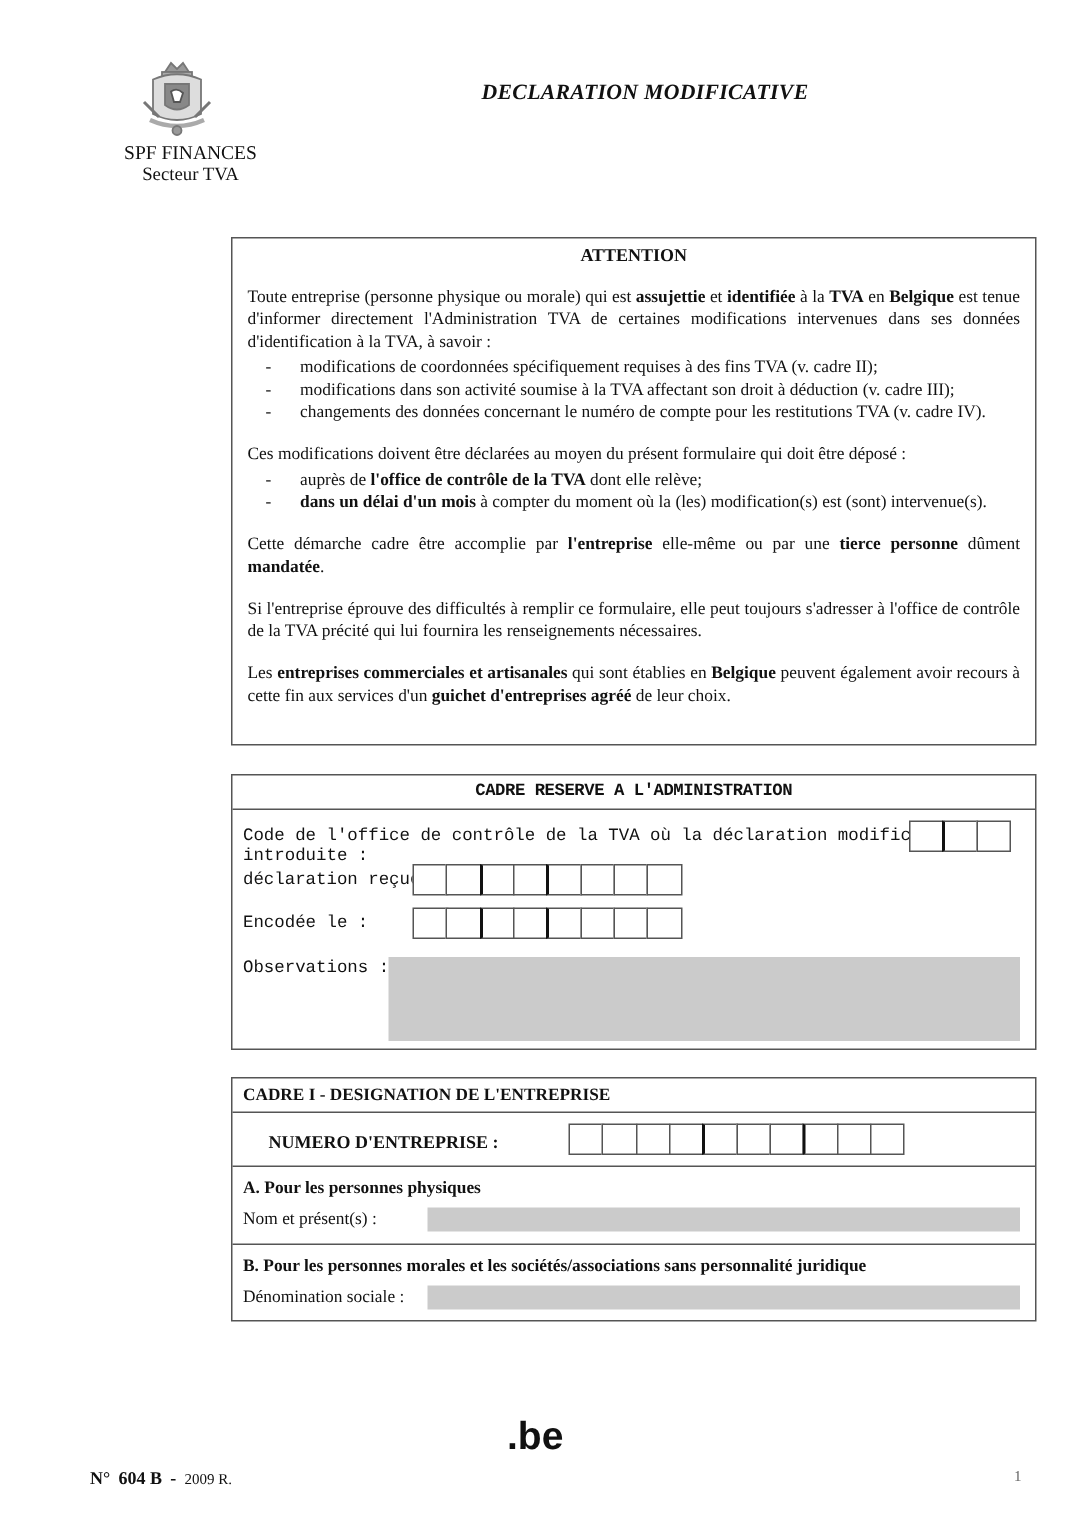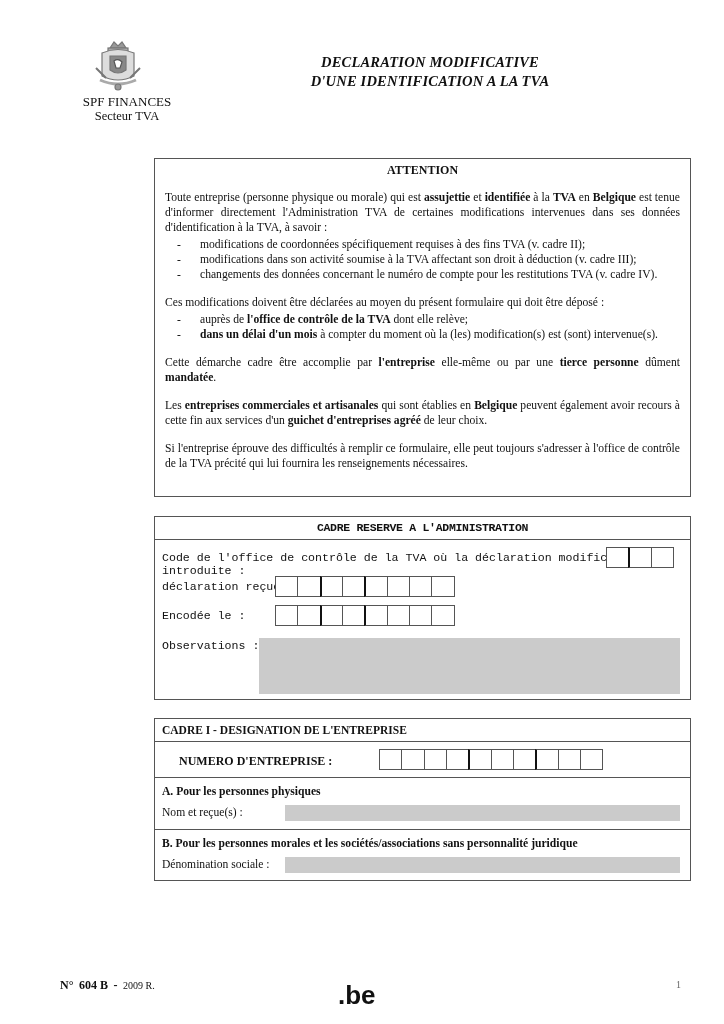--- a/index.html
+++ b/index.html
@@ -31,21 +31,21 @@
   .cell.thick { border-left:2px solid #111; }
   .grey { position:absolute; background:#cbcbcb; }
 
   #cadre1 { left:154px; top:718px; width:537px; height:163px; font-size:11.6px; }
   #cadre1 .hdr { height:22px; border-bottom:1.5px solid #555; font-weight:bold; font-size:11.5px; line-height:22px; padding-left:7px; }
   .divider { position:absolute; left:0; right:0; border-top:1.5px solid #555; }
 
   #footer-num { left:60px; top:978px; font-size:11px; }
   #footer-num .big { font-weight:bold; font-size:12px; }
   #footer-num .small { font-size:10px; }
-  #be { left:338px; top:980px; font-family:"Liberation Sans","DejaVu Sans",sans-serif; font-weight:bold; font-size:26px; }
+  #be { left:338px; top:942px; font-family:"Liberation Sans","DejaVu Sans",sans-serif; font-weight:bold; font-size:26px; }
   #pagenum { left:676px; top:979px; font-size:10px; color:#666; }
 </style>
 </head>
 <body>
 
 <div id="logo" class="abs">
   <svg width="52" height="54" viewBox="0 0 52 54">
     <g fill="none" stroke="#777" stroke-width="1.2">
       <path d="M18 10 L22 4 L26 8 L30 4 L34 10 Z" fill="#999"></path>
       <rect x="16" y="10" width="20" height="5" fill="#aaa"></rect>
@@ -57,45 +57,44 @@
       <circle cx="26" cy="49" r="3" fill="#999"></circle>
     </g>
   </svg>
 </div>
 <div id="org" class="abs">
   <div class="name">SPF FINANCES</div>
   <div>Secteur TVA</div>
 </div>
 <div id="title" class="abs">
   <div>DECLARATION MODIFICATIVE</div>
-  <div>D'UNE IDENTIFICATION A LA TVA</div>
 </div>
 
 <div id="attn" class="box">
   <div class="hdr">ATTENTION</div>
   <p style="margin-bottom:2px;">
     <span>Toute entreprise (personne physique ou morale) qui est </span><b>assujettie</b><span> et </span><b>identifiée</b><span> à la </span><b>TVA</b><span> en </span><b>Belgique</b><span> est tenue d'informer directement l'Administration TVA de certaines modifications intervenues dans ses données d'identification à la TVA, à savoir :</span>
   </p>
   <ul>
     <li><span class="dash">-</span><span>modifications de coordonnées spécifiquement requises à des fins TVA (v. cadre II);</span></li>
     <li><span class="dash">-</span><span>modifications dans son activité soumise à la TVA affectant son droit à déduction (v. cadre III);</span></li>
     <li><span class="dash">-</span><span>changements des données concernant le numéro de compte pour les restitutions TVA (v. cadre IV).</span></li>
   </ul>
   <p style="margin-bottom:2px;">Ces modifications doivent être déclarées au moyen du présent formulaire qui doit être déposé :</p>
   <ul>
     <li><span class="dash">-</span><span>auprès de </span><b>l'office de contrôle de la TVA</b><span> dont elle relève;</span></li>
     <li><span class="dash">-</span><b>dans un délai d'un mois</b><span> à compter du moment où la (les) modification(s) est (sont) intervenue(s).</span></li>
   </ul>
   <p>
     <span>Cette démarche cadre être accomplie par </span><b>l'entreprise</b><span> elle-même ou par une </span><b>tierce personne</b><span> dûment </span><b>mandatée</b><span>.</span>
   </p>
+  <p>Si l'entreprise éprouve des difficultés à remplir ce formulaire, elle peut toujours s'adresser à l'office de contrôle de la TVA précité qui lui fournira les renseignements nécessaires.</p>
   <p>
     <span>Les </span><b>entreprises commerciales et artisanales</b><span> qui sont établies en </span><b>Belgique</b><span> peuvent également avoir recours à cette fin aux services d'un </span><b>guichet d'entreprises agréé</b><span> de leur choix.</span>
   </p>
-  <p>Si l'entreprise éprouve des difficultés à remplir ce formulaire, elle peut toujours s'adresser à l'office de contrôle de la TVA précité qui lui fournira les renseignements nécessaires.</p>
 </div>
 
 <div id="admin" class="box">
   <div class="hdr">CADRE RESERVE A L'ADMINISTRATION</div>
   <div class="lbl" style="left:7px;top:34px;">Code de l'office de contrôle de la TVA où la déclaration modificative est introduite :</div>
   <div class="cells" style="left:451px;top:30px;">
     <div class="cell"></div>
     <div class="cell thick"></div>
     <div class="cell"></div>
   </div>
@@ -139,21 +138,21 @@
     <div class="cell thick"></div>
     <div class="cell"></div>
     <div class="cell"></div>
     <div class="cell thick"></div>
     <div class="cell"></div>
     <div class="cell"></div>
   </div>
 
   <div class="divider" style="top:58px;"></div>
   <div class="lbl bold" style="left:7px;top:66px;">A. Pour les personnes physiques</div>
-  <div class="lbl" style="left:7px;top:87px;">Nom et reçue(s) :</div>
+  <div class="lbl" style="left:7px;top:87px;">Nom et présent(s) :</div>
   <div class="grey" style="left:130px;top:86px;width:395px;height:16px;"></div>
 
   <div class="divider" style="top:110px;"></div>
   <div class="lbl bold" style="left:7px;top:118px;">B.  Pour les personnes morales et les sociétés/associations sans personnalité juridique</div>
   <div class="lbl" style="left:7px;top:139px;">Dénomination sociale :</div>
   <div class="grey" style="left:130px;top:138px;width:395px;height:16px;"></div>
 </div>
 
 <div id="footer-num" class="abs">
   <span class="big">N°</span>&nbsp;

